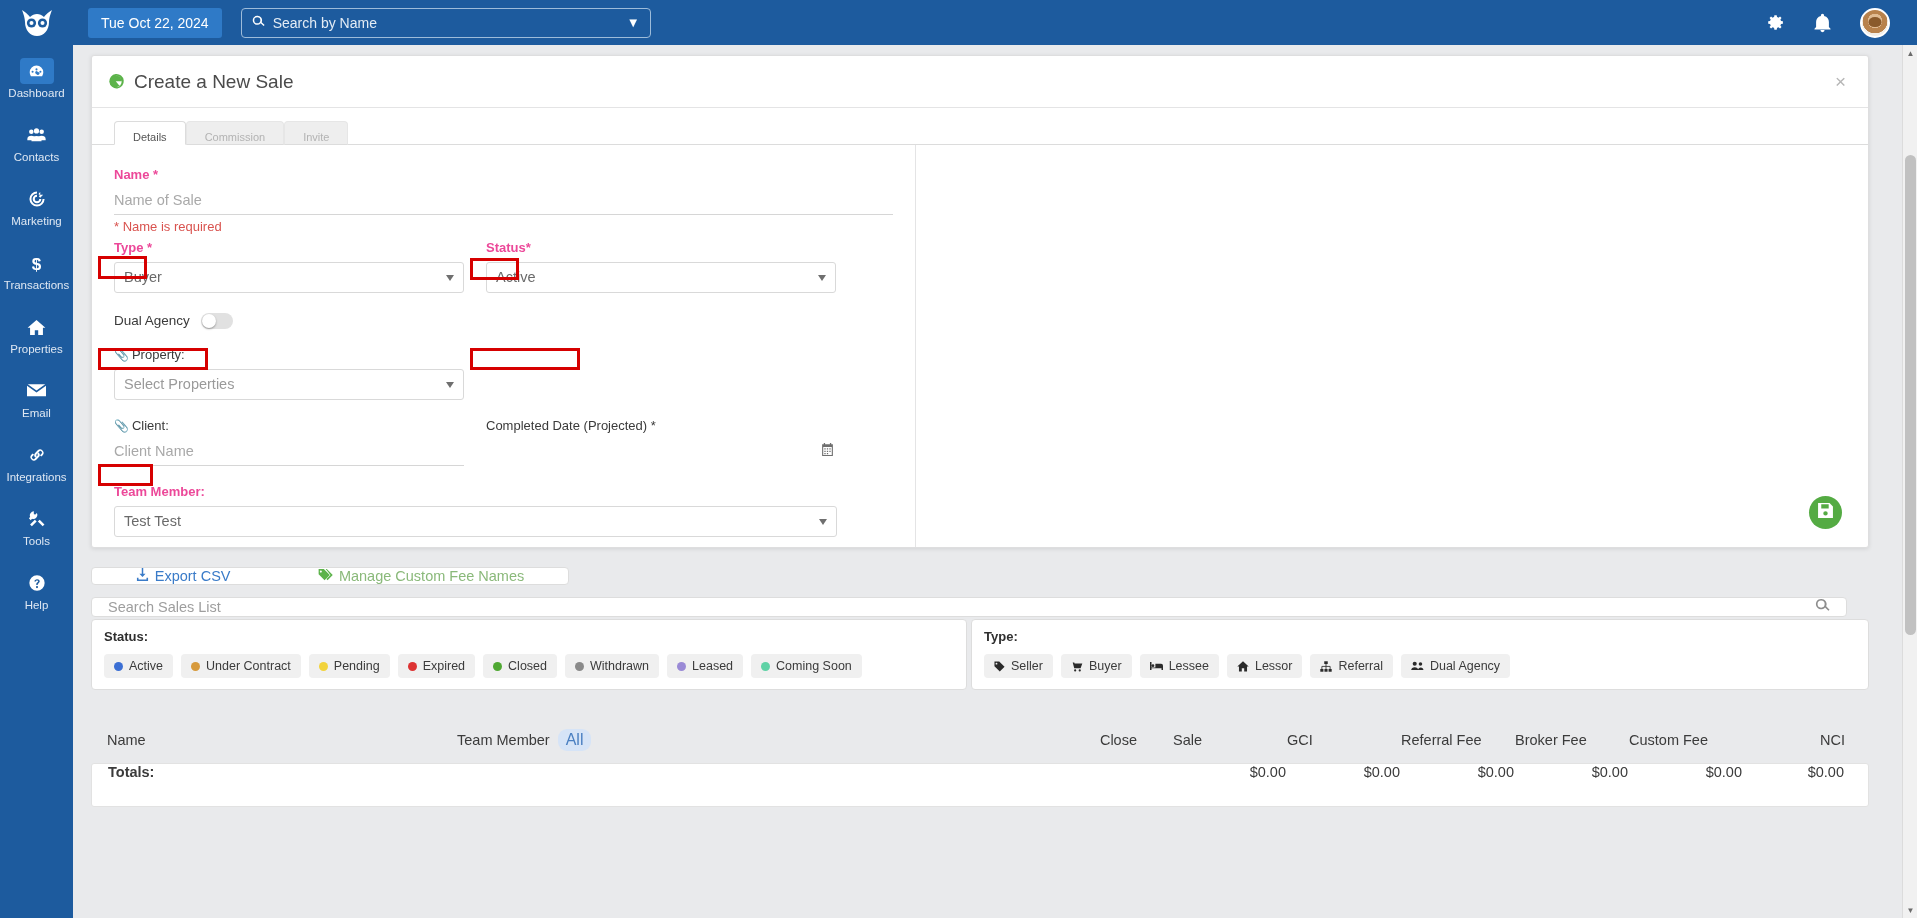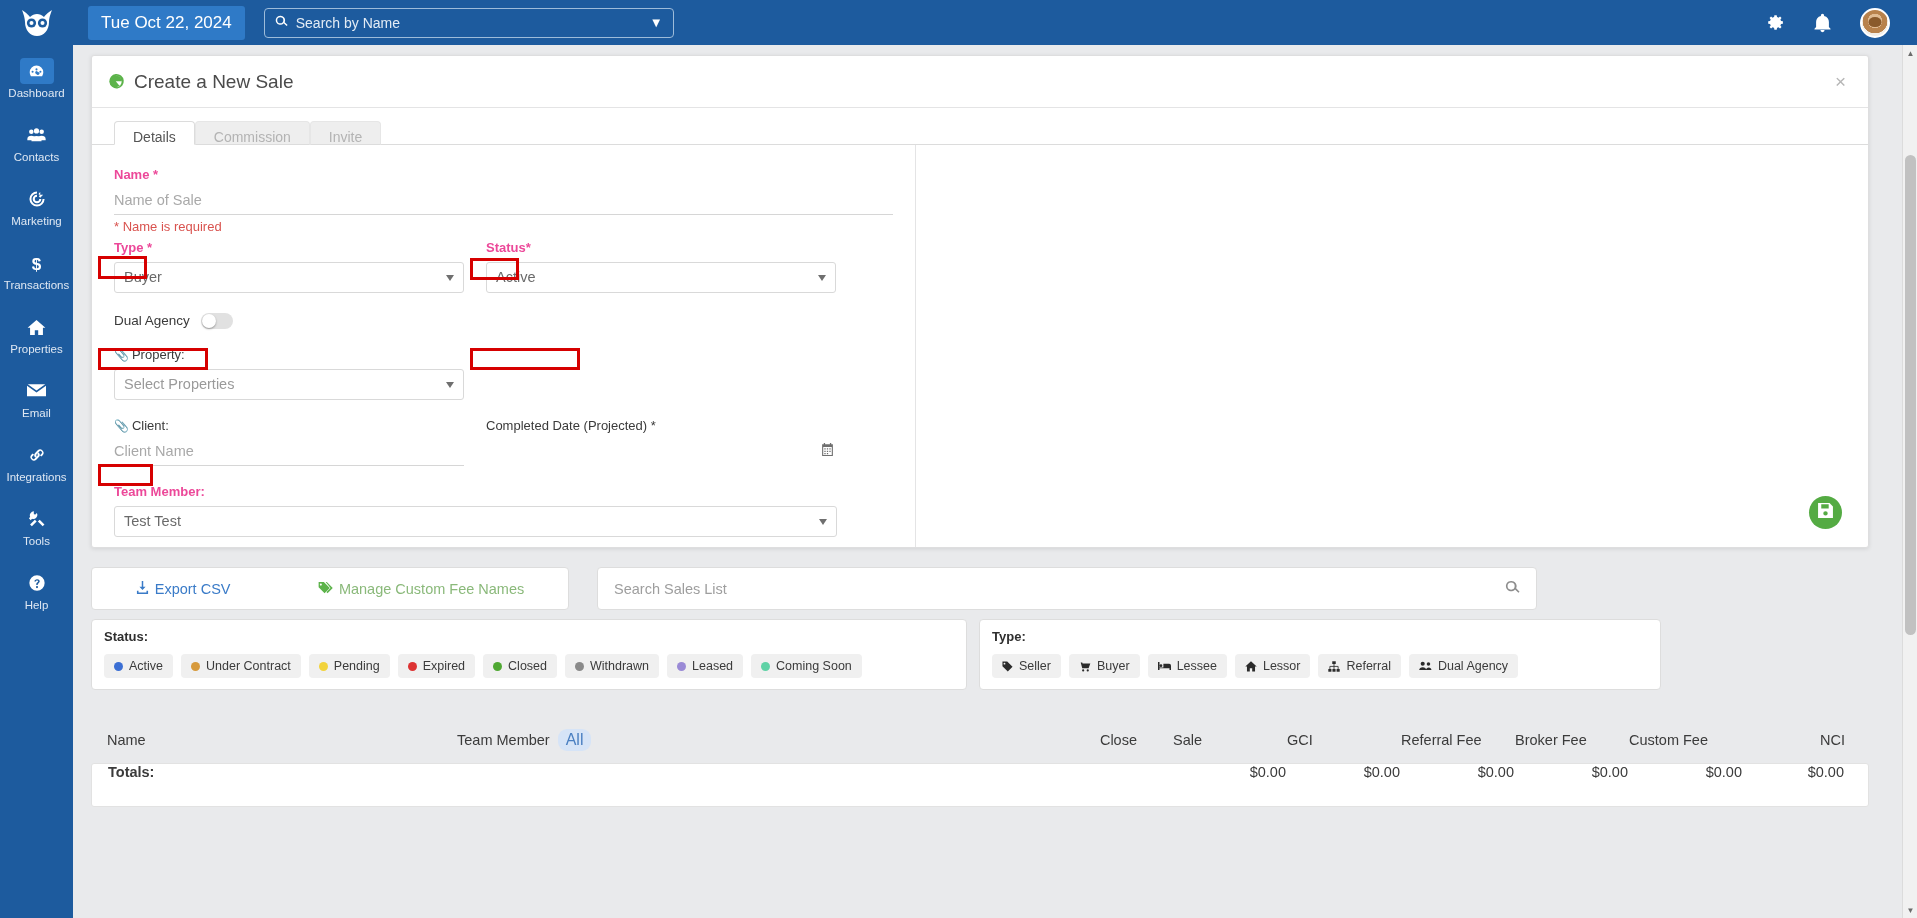--- a/index.html
+++ b/index.html
@@ -32,21 +32,21 @@
   .nav-item .nav-label { font-size:11.5px; line-height:12px; white-space:nowrap; }
   .nav-item svg { fill:#ffffff; }
 
   
   #topbar {
     position:absolute; left:73px; top:0; right:0; height:45px;
     background:#1d5b9e; z-index:25; display:flex; align-items:center;
   }
   #date-chip {
     margin-left:15px; background:#2f7ac7; color:#fff;
-    font-size:17px; padding:7px 13px; border-radius:3px; white-space:nowrap;
+    font-size:14px; padding:7px 13px; border-radius:3px; white-space:nowrap;
     cursor:pointer;
   }
   #search-wrap {
     margin-left:19px; width:410px; height:30px; background:#1d5b9e;
     border:1px solid #9dbcda; border-radius:4px;
     display:flex; align-items:center; padding:0 10px; cursor:text;
   }
   #search-wrap .mag { color:#ffffff; font-size:13px; margin-right:8px; }
   #search-input {
     flex:1; background:transparent; border:none; outline:none;
@@ -88,21 +88,21 @@
   }
   #pie-icon { margin-right:9px; display:flex; }
   #sale-title { font-size:19px; color:#4b4b4b; font-weight:400; }
   #modal-close {
     margin-left:auto; font-size:19px; color:#b6b6b6; cursor:pointer; line-height:1;
   }
 
   
   #tabs { display:flex; padding:12px 0 0 22px; border-bottom:1px solid #dcdcdc; height:37px; }
   .tab {
-    font-size:14px; padding:7px 18px 8px 18px; cursor:pointer; line-height:16px;
+    font-size:11px; padding:7px 18px 8px 18px; cursor:pointer; line-height:16px;
     border:1px solid transparent; border-radius:4px 4px 0 0; position:relative; top:1px;
   }
   .tab.active { background:#ffffff; color:#555; border-color:#dcdcdc; border-bottom-color:#ffffff; }
   .tab.inactive { background:#eeeeee; color:#b3b3b3; border-color:#e6e6e6; border-bottom-color:#dcdcdc; }
 
   
   #form-area { display:flex; padding:0; height:calc(100% - 52px - 37px); }
   #form-left {
     width:824px; border-right:1px solid #e4e4e5; padding:22px 22px 0 22px; position:relative;
   }
@@ -154,42 +154,42 @@
   .redbox { position:absolute; border:3px solid #d60000; pointer-events:none; z-index:12; }
 
   #save-btn {
     position:absolute; right:26px; bottom:18px; width:33px; height:33px; border-radius:50%;
     background:#54ab43; display:flex; align-items:center; justify-content:center; cursor:pointer;
   }
   #save-btn svg { fill:#ffffff; }
 
   
   #toolbar-row {
-    position:absolute; left:18px; top:522px; width:1446px; height:43px; display:flex; gap:28px;
+    position:absolute; left:18px; top:522px; width:1756px; height:43px; display:flex; gap:12px;flex-direction:column;
   }
   #tool-left {
     width:478px; border:1px solid #dddddd; border-radius:4px; background:#fff;
     display:flex; align-items:center; justify-content:space-around;
   }
   .toollink { font-size:14.5px; cursor:pointer; display:flex; align-items:center; gap:6px; }
   #export-csv { color:#3a7bc8; }
   #manage-fees { color:#8ab97a; }
   #tool-right {
     flex:1; border:1px solid #dddddd; border-radius:4px; background:#fff;
     display:flex; align-items:center; padding:0 16px;
   }
   #sales-search {
     flex:1; border:none; outline:none; font-size:14.5px; color:#555; font-family:inherit;
     background:transparent;
   }
   #sales-search::placeholder { color:#9e9e9e; opacity:1; }
   #sales-search-icon { color:#8d8d8d; font-size:14px; cursor:pointer; }
 
   
-  #filter-row { position:absolute; left:18px; top:574px; width:1570px; display:flex; gap:12px; }
+  #filter-row { position:absolute; left:18px; top:574px; width:1778px; display:flex; gap:4px; }
   .filter-panel {
     background:#fff; border:1px solid #dddddd; border-radius:4px; padding:9px 12px 11px 12px;
   }
   #status-panel { width:876px; }
   #type-panel { flex:1; }
   .panel-title { font-size:13px; font-weight:bold; color:#2f2f2f; margin-bottom:10px; }
   .chips { display:flex; gap:8px; flex-wrap:wrap; }
   .chip {
     background:#f0f0f0; border-radius:4px; padding:5px 10px; font-size:12.5px;
     color:#3b3b3b; display:flex; align-items:center; gap:6px; cursor:pointer; white-space:nowrap;

